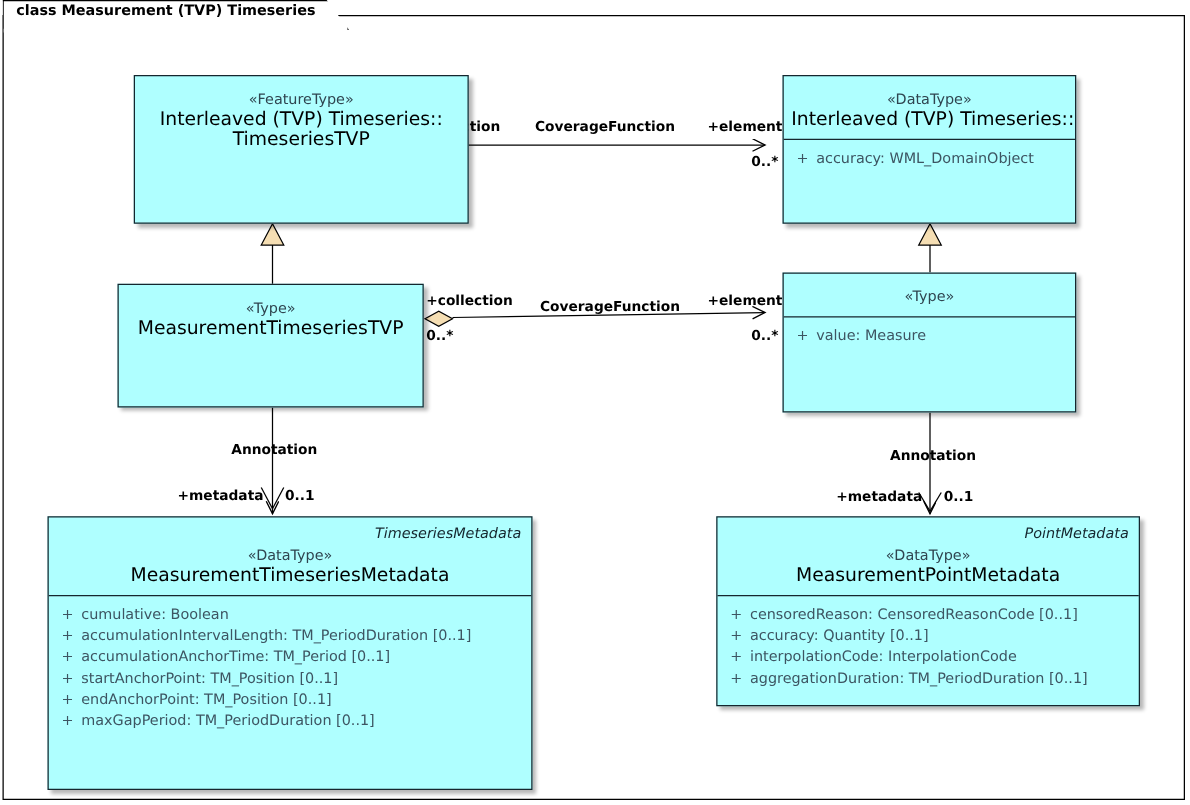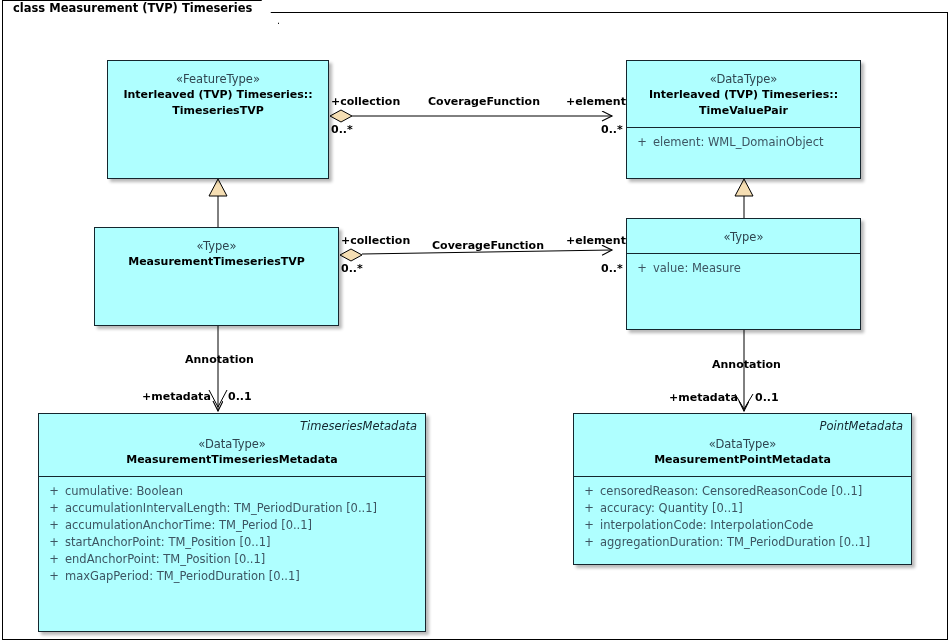--- a/index.html
+++ b/index.html
@@ -67,22 +67,22 @@
     color:#15262e;
     white-space:nowrap;
   }
   .stereo{
     font-size:11.5px;
     color:#2f4550;
     line-height:16px;
     white-space:nowrap;
   }
   .cname{
-    font-size:11px;
-    font-weight:bold;
+    font-size:15px;
+    font-weight:normal;
     color:#000;
     line-height:16px;
     white-space:nowrap;
   }
   .sep{
     height:0;
     border-top:1px solid #15262e;
   }
   .attrs{
     flex:1 1 auto;
@@ -181,39 +181,38 @@
   <div class="lbl" style="left:601px;top:262px;">0..*</div>
 
   <div class="lbl" style="left:185px;top:353px;">Annotation</div>
   <div class="lbl" style="left:142px;top:390px;">+metadata</div>
   <div class="lbl" style="left:228px;top:390px;">0..1</div>
 
   <div class="lbl" style="left:712px;top:358px;">Annotation</div>
   <div class="lbl" style="left:669px;top:391px;">+metadata</div>
   <div class="lbl" style="left:755px;top:391px;">0..1</div>
 
-  <div class="cls" style="left:107px;top:60px;width:222px;height:119px;">
+  <div class="cls" style="left:107px;top:60px;width:268px;height:119px;">
     <div class="cls-head">
       <div class="stereo">«FeatureType»</div>
       <div class="cname">Interleaved (TVP) Timeseries::</div>
       <div class="cname">TimeseriesTVP</div>
     </div>
   </div>
 
   <div class="cls" style="left:626px;top:60px;width:235px;height:119px;">
     <div class="cls-head">
       <div class="stereo">«DataType»</div>
       <div class="cname">Interleaved (TVP) Timeseries::</div>
-      <div class="cname">TimeValuePair</div>
-    </div>
-    <div class="sep"></div>
-    <div class="attrs">
-      <div class="attr">
-        <span class="vis">+</span>
-        <span class="sig">element: WML_DomainObject</span>
+    </div>
+    <div class="sep"></div>
+    <div class="attrs">
+      <div class="attr">
+        <span class="vis">+</span>
+        <span class="sig">accuracy: WML_DomainObject</span>
       </div>
     </div>
   </div>
 
   <div class="cls" style="left:94px;top:227px;width:245px;height:99px;">
     <div class="cls-head">
       <div class="stereo">«Type»</div>
       <div class="cname">MeasurementTimeseriesTVP</div>
     </div>
   </div>

